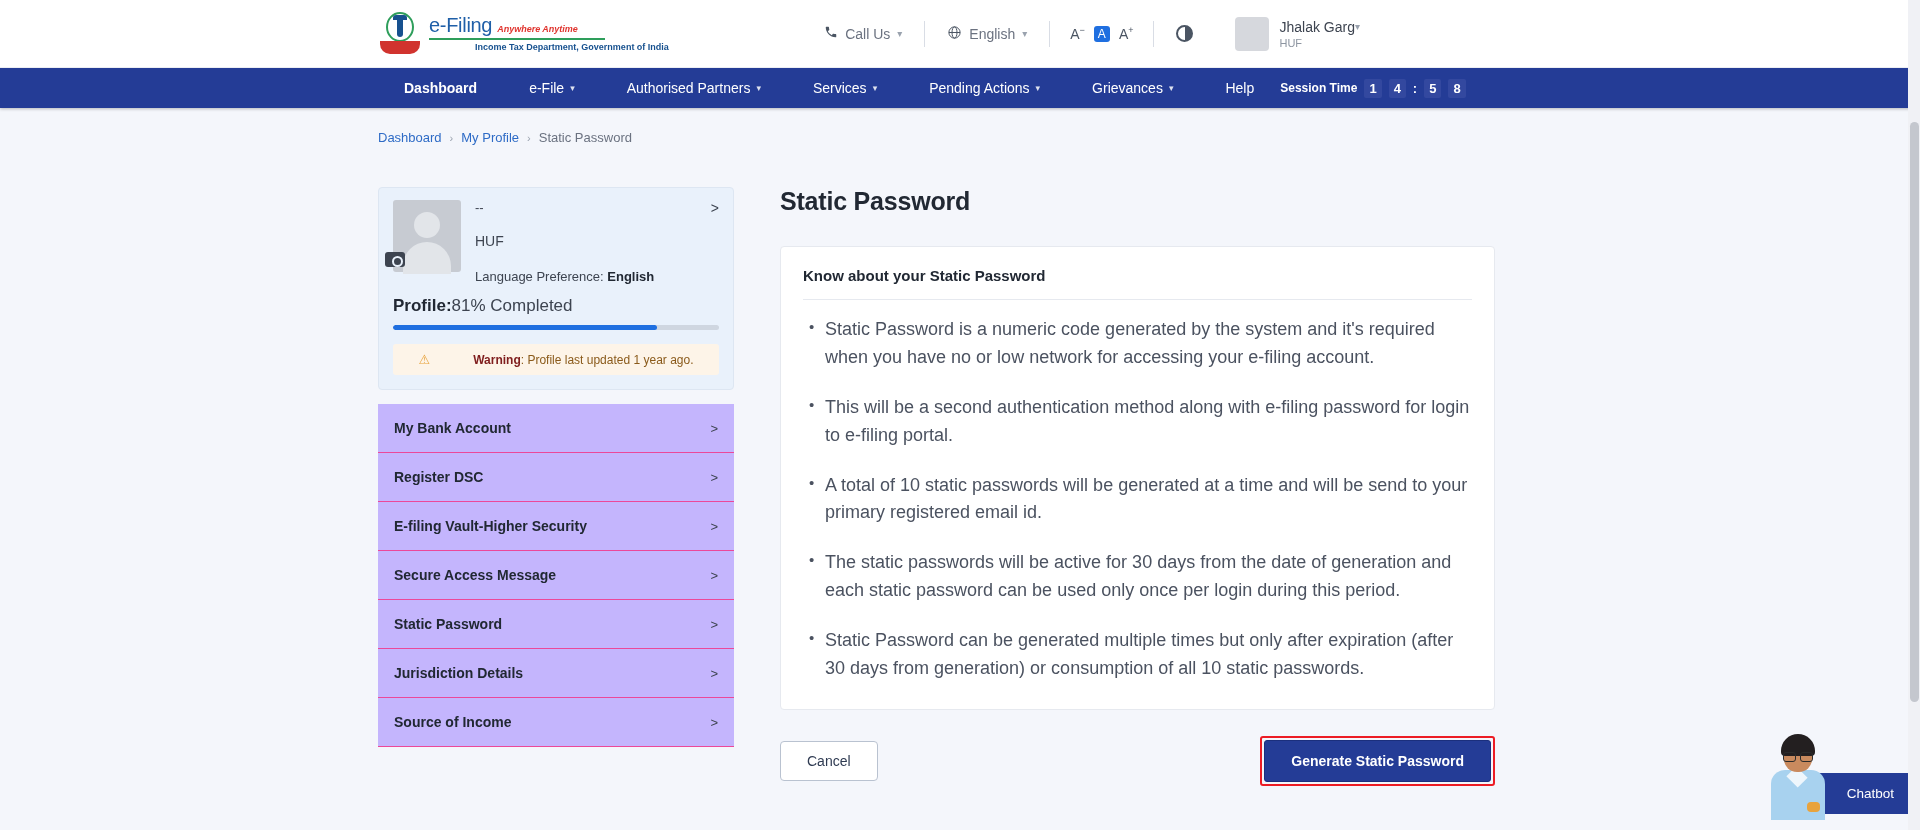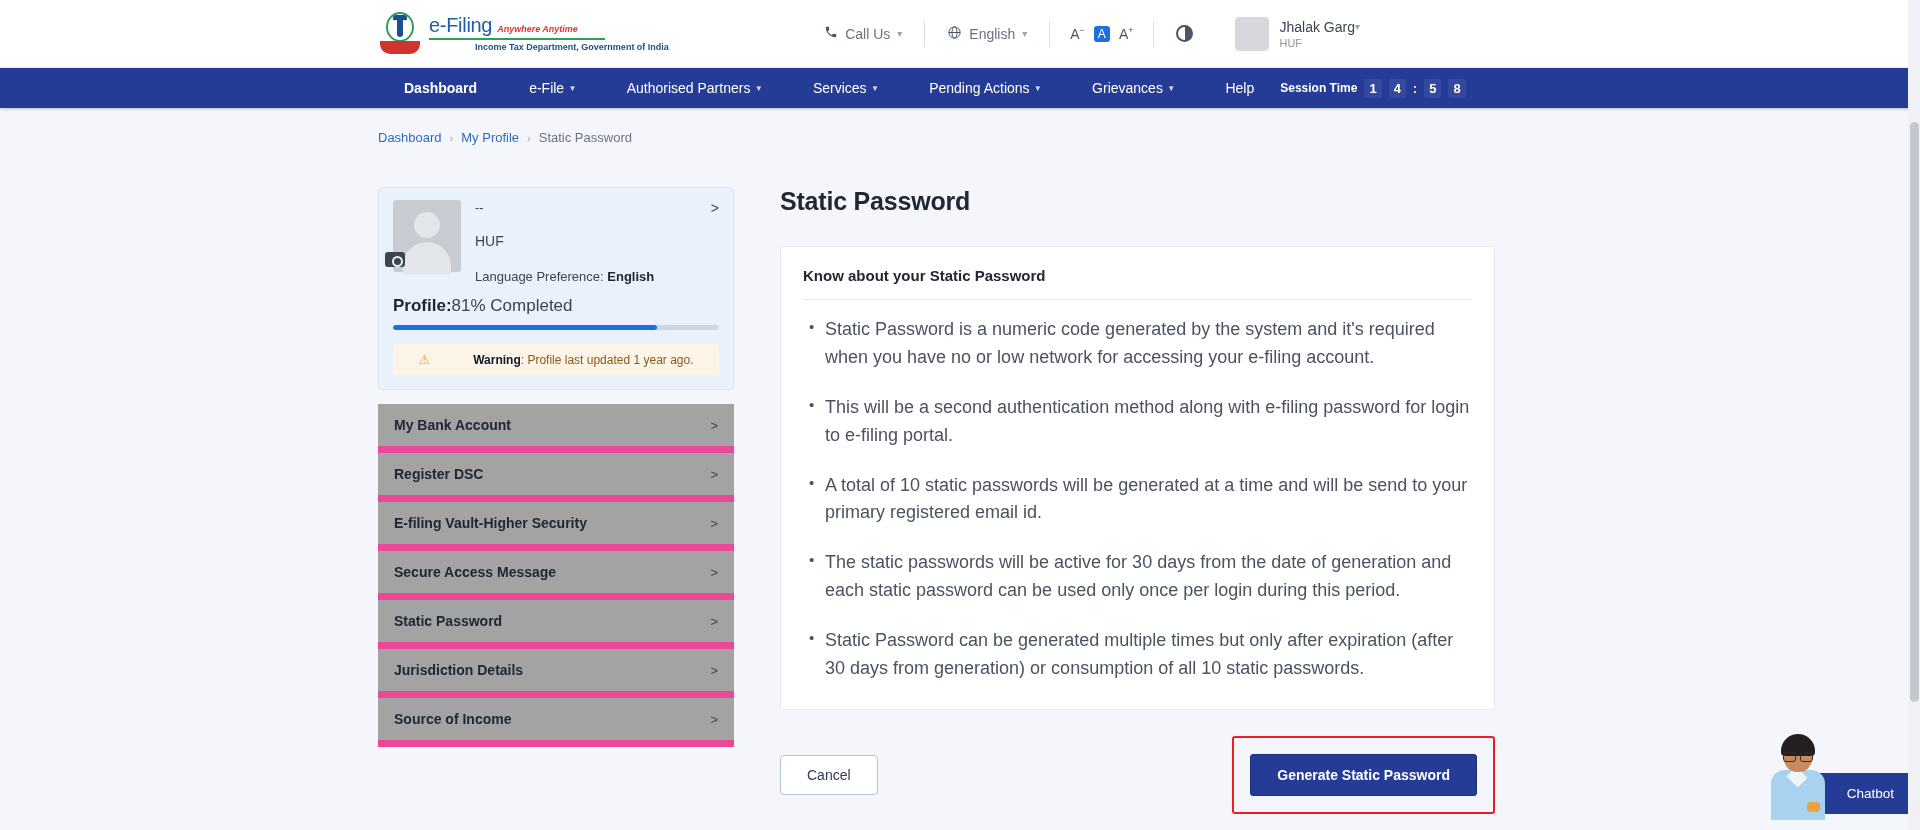--- a/index.html
+++ b/index.html
@@ -117,25 +117,25 @@
   .pc-prog-label { font-size: 17px; color: #3d4450; }
   .pc-prog-label b { color: #212833; }
   .pbar { height: 5px; background: #cfd6e0; border-radius: 3px; margin-top: 9px; overflow: hidden; }
   .pbar > i { display: block; height: 100%; background: #1f6fe0; border-radius: 3px; }
   .warnbox {
     margin: 0 14px 14px 14px; background: #fdf4e8; border-radius: 3px;
     padding: 8px 10px; font-size: 12px; color: #8a5a1a; display: flex; align-items: center; gap: 6px;
     justify-content: center;
   }
   .warn-tri { color: #e8a33d; font-size: 13px; }
-  .warnbox b { color: #0f172a; margin-left: 37px; }
+  .warnbox b { color: #7f1d1d; margin-left: 37px; }
 
   .menu-list { margin-top: 14px; }
   .menu-row {
-    background: #a3a3a3; border-bottom: 7px solid #ec4899;
+    background: #c4b5fd; border-bottom: 1px solid #ec4899;
     height: 49px; display: flex; align-items: center; padding: 0 16px;
     font-size: 14px; color: #212833; font-weight: 700;
   }
   .menu-row .chev { margin-left: auto; color: #3d4450; font-weight: 400; font-size: 13px; }
 
   
   .rightcol { width: 715px; }
   .page-title { font-size: 25px; font-weight: 700; color: #212833; letter-spacing: -.2px; }
   .info-card {
     margin-top: 30px; background: #ffffff; border: 1px solid #e6e9ef; border-radius: 4px;
@@ -149,21 +149,21 @@
   }
   .info-list li:last-child { margin-bottom: 2px; }
   .info-list li:before {
     content: "\2022"; position: absolute; left: 6px; top: -1px; color: #4b5260; font-size: 15px;
   }
   .btnrow { margin-top: 26px; display: flex; align-items: center; }
   .btn-cancel {
     background: #ffffff; border: 1px solid #b9c2d0; border-radius: 4px;
     color: #2f3b52; font-size: 14px; padding: 11px 26px; font-family: inherit;
   }
-  .btn-generate-wrap { margin-left: auto; border: 2px solid #ec1c24; border-radius: 3px; padding: 16px; }
+  .btn-generate-wrap { margin-left: auto; border: 2px solid #ec1c24; border-radius: 3px; padding: 2px; }
   .btn-generate {
     background: #243c96; border: 1px solid #1b2f7d; border-radius: 3px; color: #ffffff;
     font-size: 14px; font-weight: 700; padding: 12px 26px; font-family: inherit; white-space: nowrap;
   }
 
   
   .chatbot { position: absolute; right: 0; bottom: 10px; display: flex; align-items: flex-end; }
   .bot-figure { width: 62px; height: 92px; position: relative; }
   .bot-hair { position: absolute; left: 14px; top: 6px; width: 34px; height: 22px; background: #231f20; border-radius: 17px 17px 4px 4px; }
   .bot-face { position: absolute; left: 17px; top: 14px; width: 28px; height: 30px; background: #c98a5e; border-radius: 14px 14px 13px 13px; }

